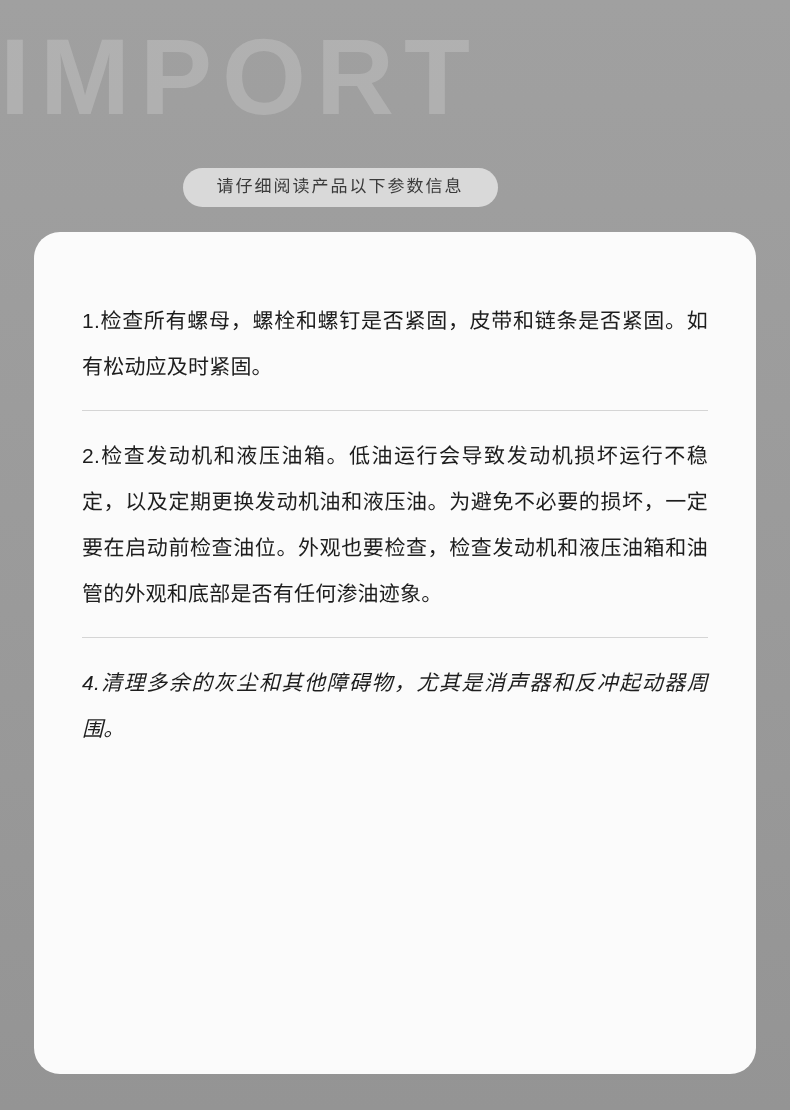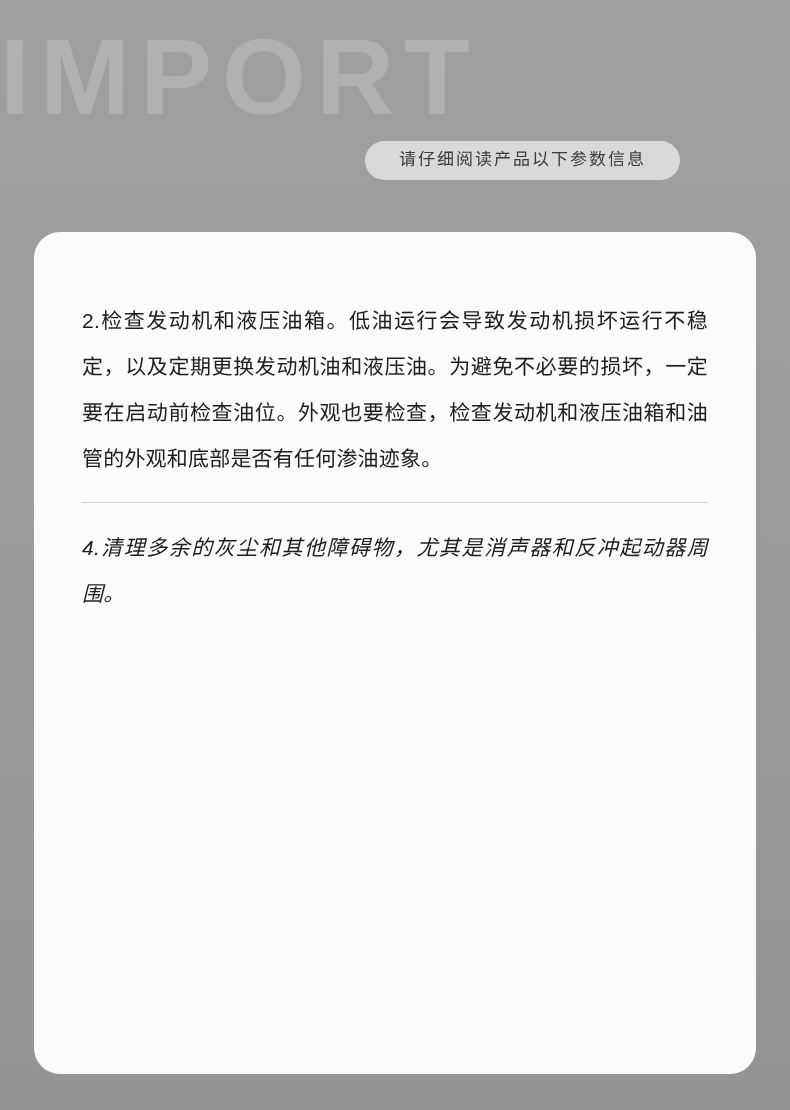--- a/index.html
+++ b/index.html
@@ -51,25 +51,25 @@
     width: 790px;
     text-align: center;
     font-size: 49px;
     line-height: 64px;
     font-weight: 700;
     color: #141414;
     letter-spacing: 3px;
   }
   .subtitle-wrap {
     position: absolute;
-    top: 141px;
+    top: 168px;
     left: 0;
     width: 680px;
     display: flex;
-    justify-content: flex-end;
+    justify-content: center;
   }
   .subtitle {
     background: #d9d9d9;
     color: #3a3a3a;
     font-size: 17px;
     line-height: 20px;
     letter-spacing: 2px;
     padding: 9px 34px 10px;
     border-radius: 20px;
     white-space: nowrap;
@@ -114,20 +114,23 @@
 
   <div class="header">
     <div class="ghost-word">IMPORT</div>
     <div class="subtitle-wrap">
       <div class="subtitle">请仔细阅读产品以下参数信息</div>
     </div>
   </div>
 
   <div class="card">
     <div class="item">
+      <p>1.检查所有螺母，螺栓和螺钉是否紧固，皮带和链条是否紧固。如有松动应及时紧固。</p>
+    </div>
+    <div class="item">
       <p>2.检查发动机和液压油箱。低油运行会导致发动机损坏运行不稳定，以及定期更换发动机油和液压油。为避免不必要的损坏，一定要在启动前检查油位。外观也要检查，检查发动机和液压油箱和油管的外观和底部是否有任何渗油迹象。</p>
     </div>
     <div class="item">
       <p>4.清理多余的灰尘和其他障碍物，尤其是消声器和反冲起动器周围。</p>
     </div>
   </div>
 
 </div>
 
 </body></html>

